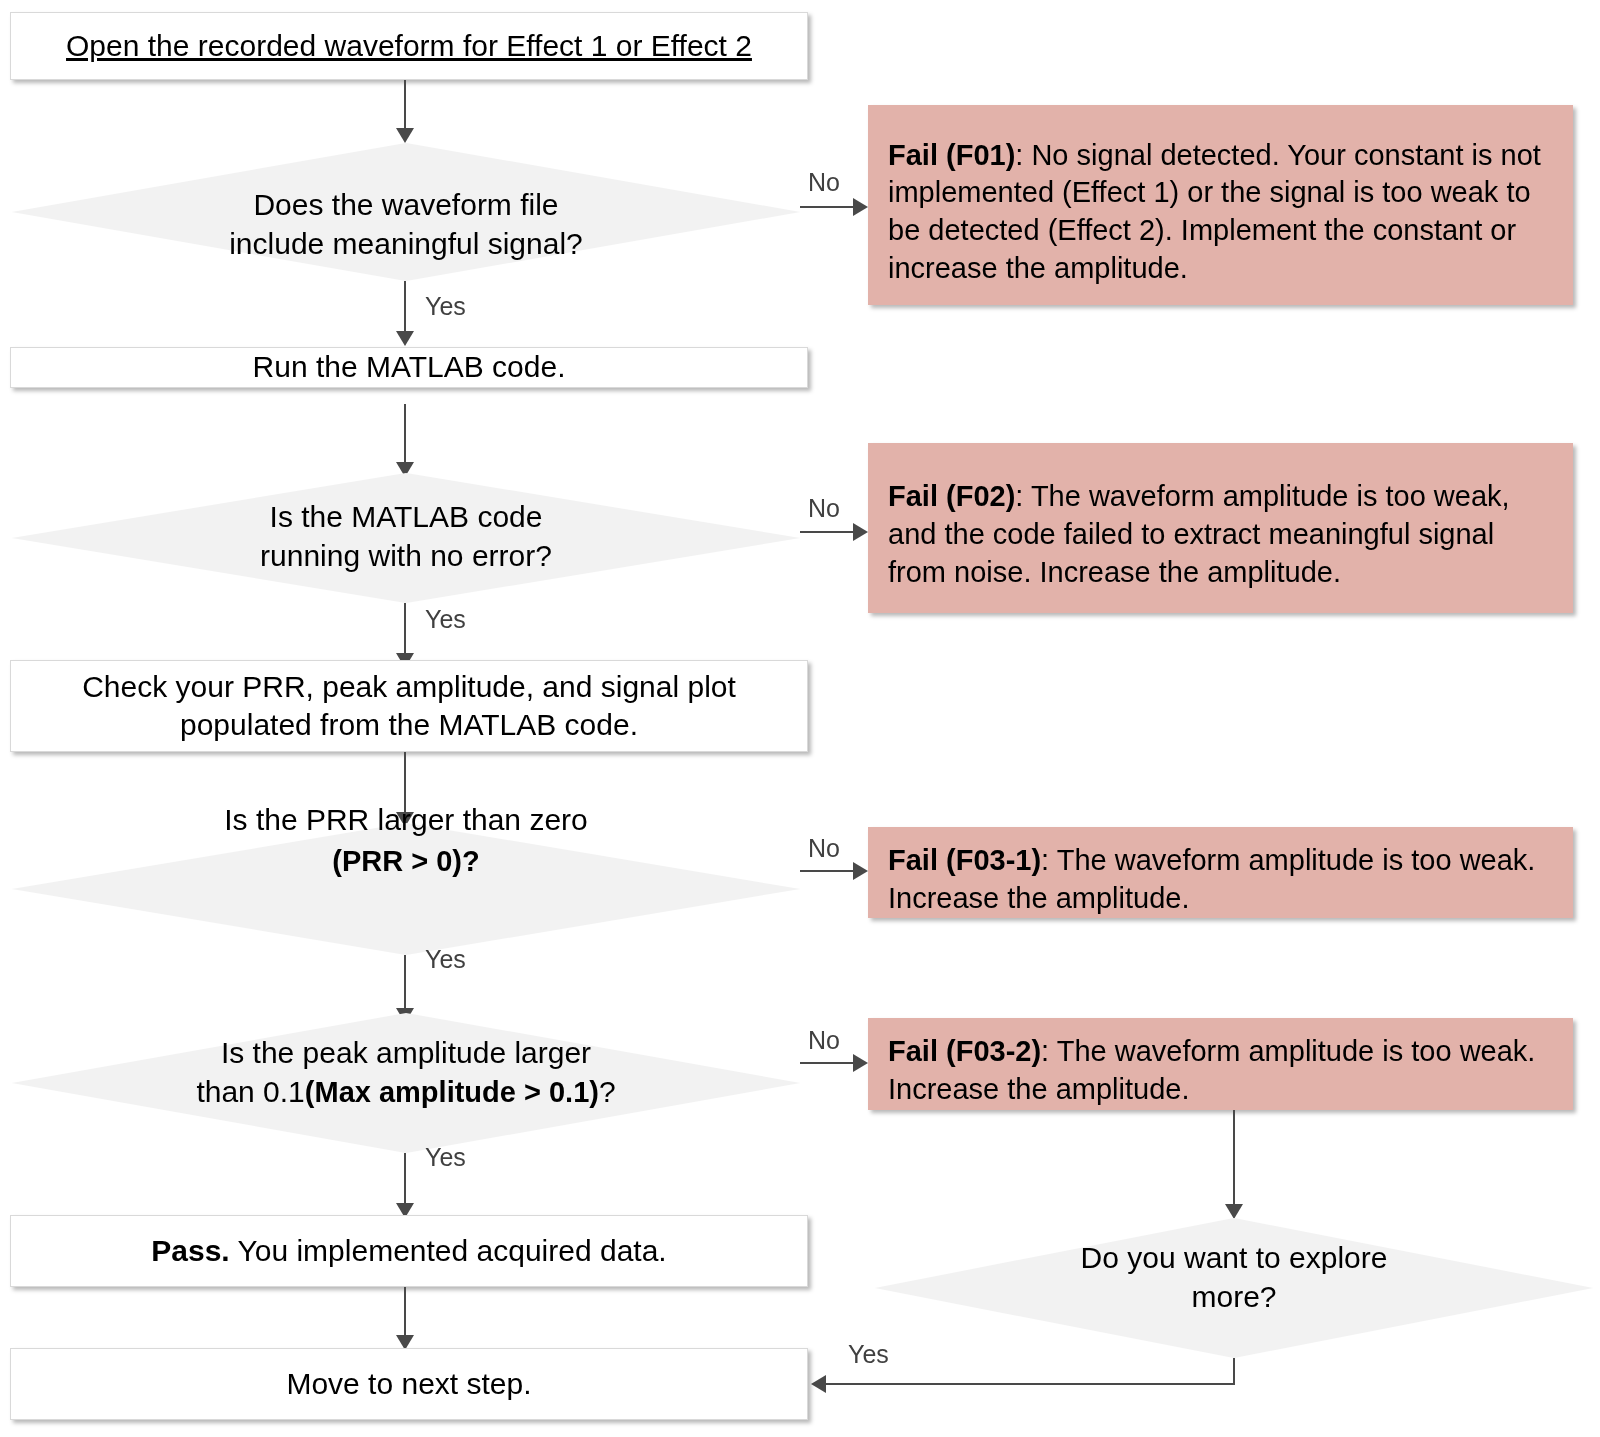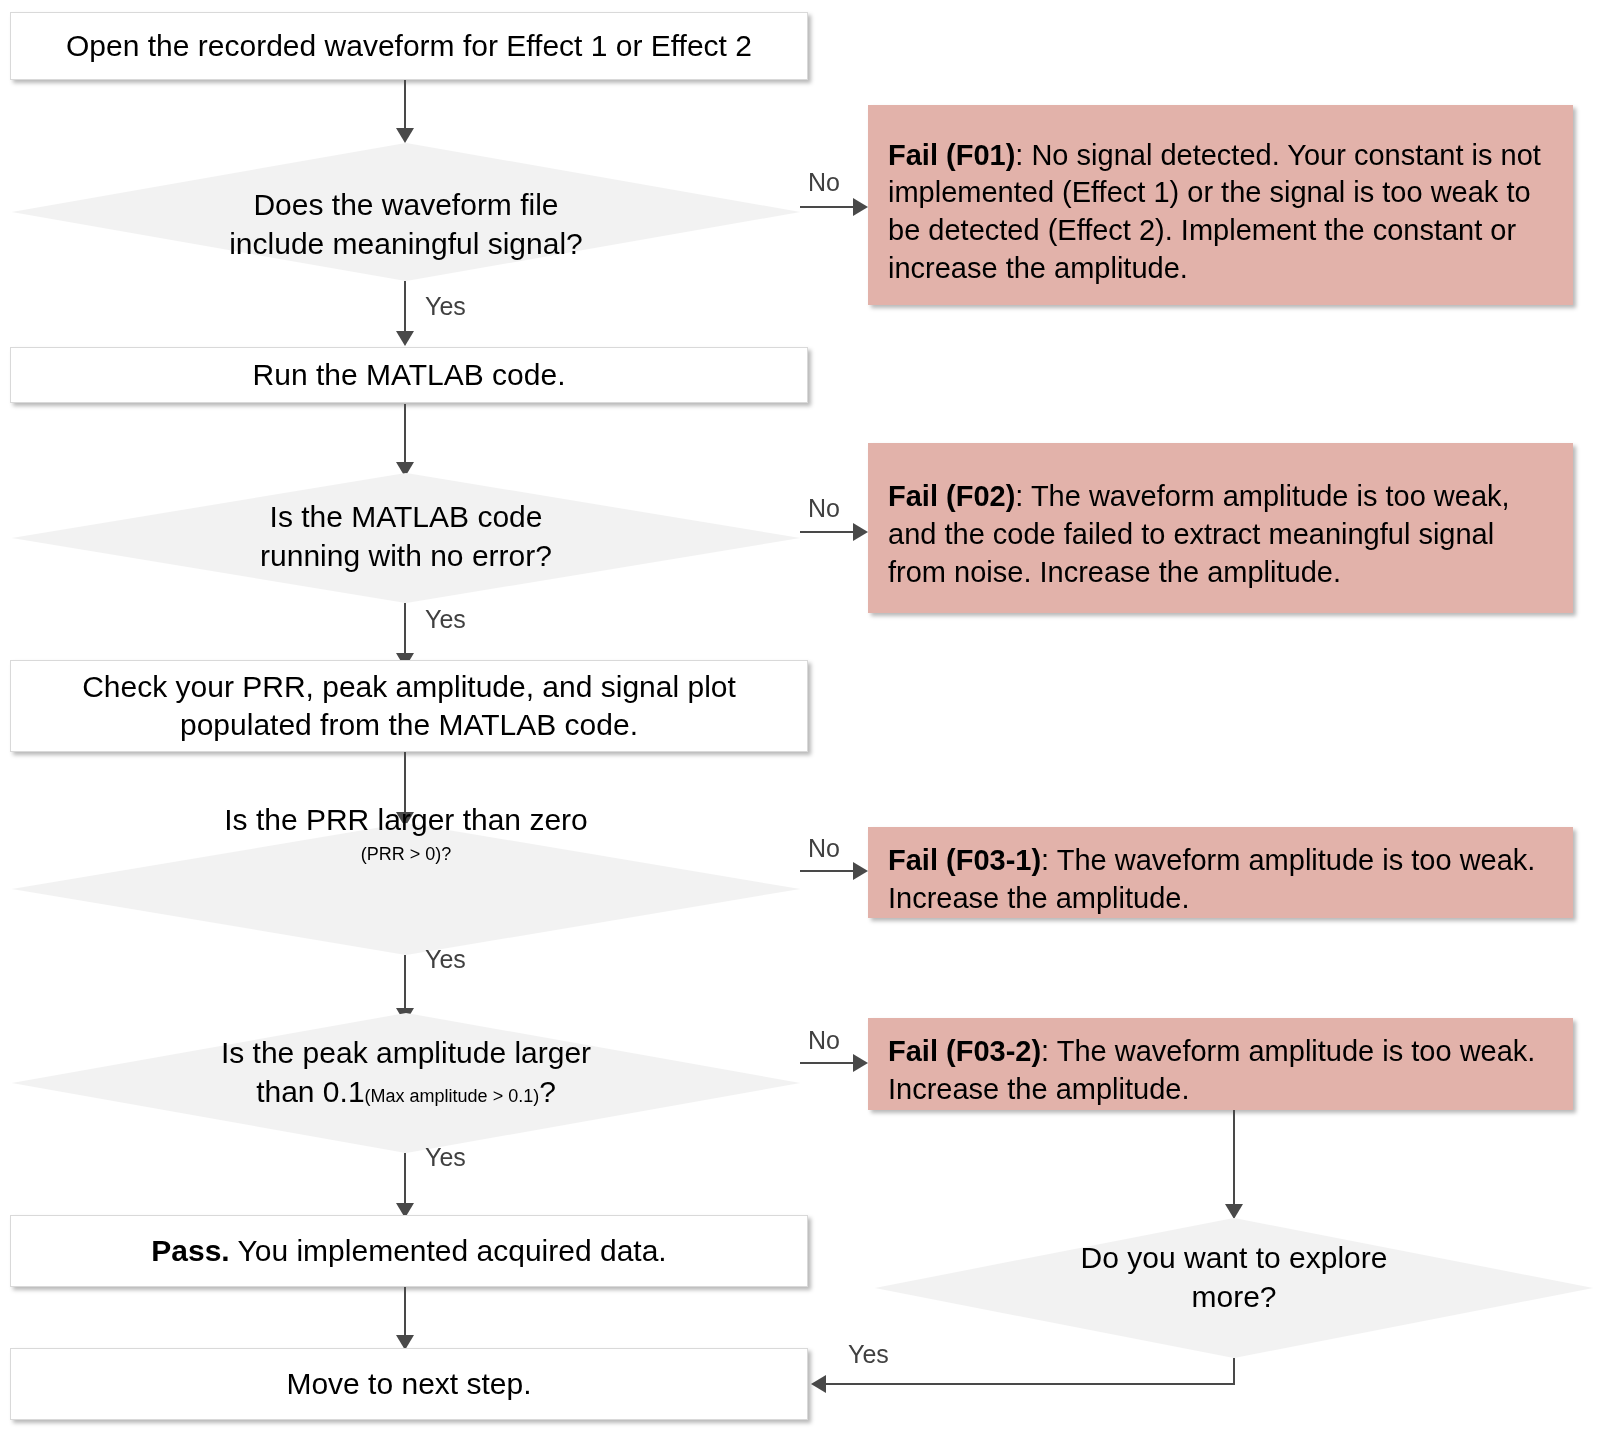--- a/index.html
+++ b/index.html
@@ -62,21 +62,21 @@
     filter: drop-shadow(3px 3px 3px rgba(0,0,0,0.20));
   }
   .dia-label {
     position: absolute;
     text-align: center;
     color: #000000;
     font-size: 30px;
     line-height: 1.30;
     pointer-events: none;
   }
-  .small { font-size: 18px; }
+  .small { font-size: 29px; font-weight: bold; }
 
   
   .vline {
     position: absolute;
     width: 2px;
     background: #494949;
   }
   .hline {
     position: absolute;
     height: 2px;
@@ -108,21 +108,21 @@
     color: #404040;
     font-size: 25px;
     white-space: nowrap;
   }
 </style>
 </head>
 <body>
 
 <div id="canvas">
 
-  <div class="proc" style="left:10px; top:12px; width:798px; height:68px;">
+  <div class="proc" style="left:10px; top:12px; width:798px; height:68px;text-decoration:underline;">
     <span>Open the recorded waveform for Effect 1 or Effect 2</span>
   </div>
 
   <div class="vline" style="left:404px; top:80px; height:50px;"></div>
   <div class="arrow-down" style="left:396px; top:128px;"></div>
 
   <div class="dia" style="left:12px; top:143px; width:788px; height:138px;"></div>
   <div class="dia-label" style="left:12px; top:185px; width:788px;">
     <div>Does the waveform file</div>
     <div>include meaningful signal?</div>
@@ -135,21 +135,21 @@
   <div class="fail" style="left:868px; top:105px; width:705px; height:200px;">
     <span>
       <b class="lead">Fail (F01)</b><span>: No signal detected. Your constant is not implemented (Effect 1) or the signal is too weak to be detected (Effect 2). Implement the constant or increase the amplitude.</span>
     </span>
   </div>
 
   <div class="vline" style="left:404px; top:281px; height:52px;"></div>
   <div class="arrow-down" style="left:396px; top:331px;"></div>
   <div class="edge-label" style="left:425px; top:292px;">Yes</div>
 
-  <div class="proc" style="left:10px; top:347px; width:798px; height:56px;">
+  <div class="proc" style="left:10px; top:347px; width:798px; height:41px;">
     <span>Run the MATLAB code.</span>
   </div>
 
   <div class="vline" style="left:404px; top:404px; height:60px;"></div>
   <div class="arrow-down" style="left:396px; top:462px;"></div>
 
   <div class="dia" style="left:12px; top:473px; width:788px; height:130px;"></div>
   <div class="dia-label" style="left:12px; top:497px; width:788px;">
     <div>Is the MATLAB code</div>
     <div>running with no error?</div>

